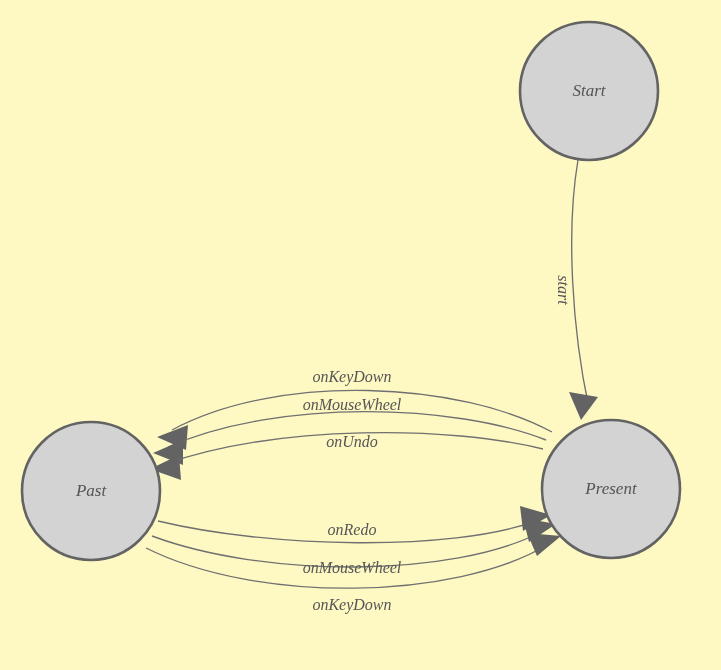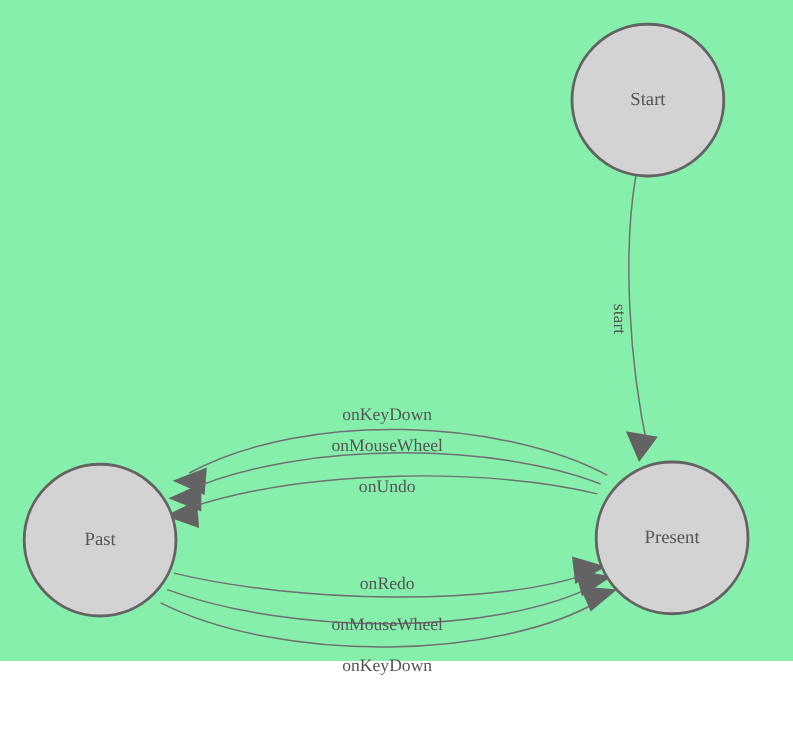--- a/index.html
+++ b/index.html
@@ -9,22 +9,23 @@
   }
   body {
     width: 721px;
     height: 670px;
     overflow: hidden;
     font-family: "Liberation Serif", "DejaVu Serif", serif;
   }
   #diagram-root {
     position: relative;
     width: 721px;
-    height: 601px;
-    background: #86efac;
+    height: 670px;
+    background: #fef9c3;
+    font-style: italic;
   }
   #state-diagram-svg {
     display: block;
     width: 721px;
     height: 670px;
   }
   .node-circle {
     fill: #d3d3d3;
     stroke: #636363;
     stroke-width: 2.6;

